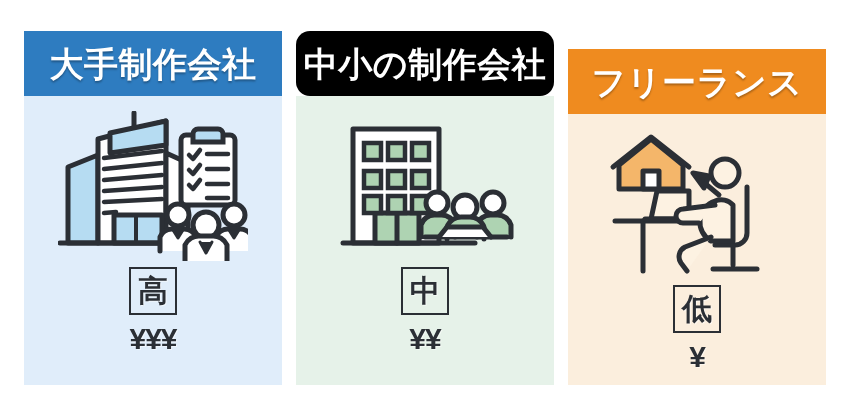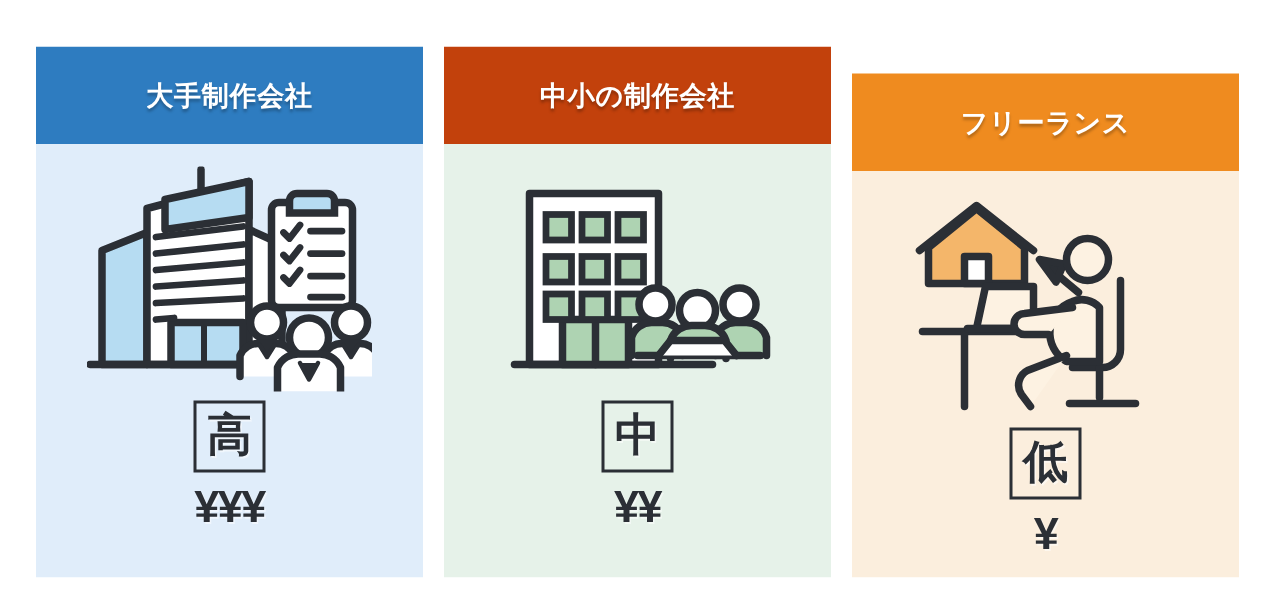--- a/index.html
+++ b/index.html
@@ -31,21 +31,21 @@
   .panel-header{
     width:100%;
     height:65px;
     display:flex;
     align-items:center;
     justify-content:center;
     box-sizing:border-box;
   }
   .panel-title{
     color:#ffffff;
-    font-size:18px;
+    font-size:34px;
     font-weight:bold;
     letter-spacing:0.5px;
     line-height:1;
     text-shadow:0 2px 2px rgba(0,0,0,0.28);
     white-space:nowrap;
   }
   .panel-body{
     width:100%;
     flex:1;
     display:flex;
@@ -160,21 +160,21 @@
         </svg>
       </div>
       <div class="level-box">
         <span class="level-char">高</span>
       </div>
       <div class="yen">¥¥¥</div>
     </div>
   </div>
 
   <div class="panel">
-    <div class="panel-header" style="background: #c2410c;">
+    <div class="panel-header" style="background: #000000; border-radius: 14px;">
       <div class="panel-title">中小の制作会社</div>
     </div>
     <div class="panel-body" style="background: rgb(230, 242, 233);">
       <div class="art">
         <svg width="180" height="150" viewBox="0 0 180 150">
 
           <g stroke="#2b2f35" stroke-width="5" stroke-linejoin="round" stroke-linecap="round" fill="none">
             <path d="M18 18 L104 18 L104 132 L18 132 Z" fill="#ffffff"></path>
             <line x1="8" y1="132" x2="140" y2="132"></line>
 

